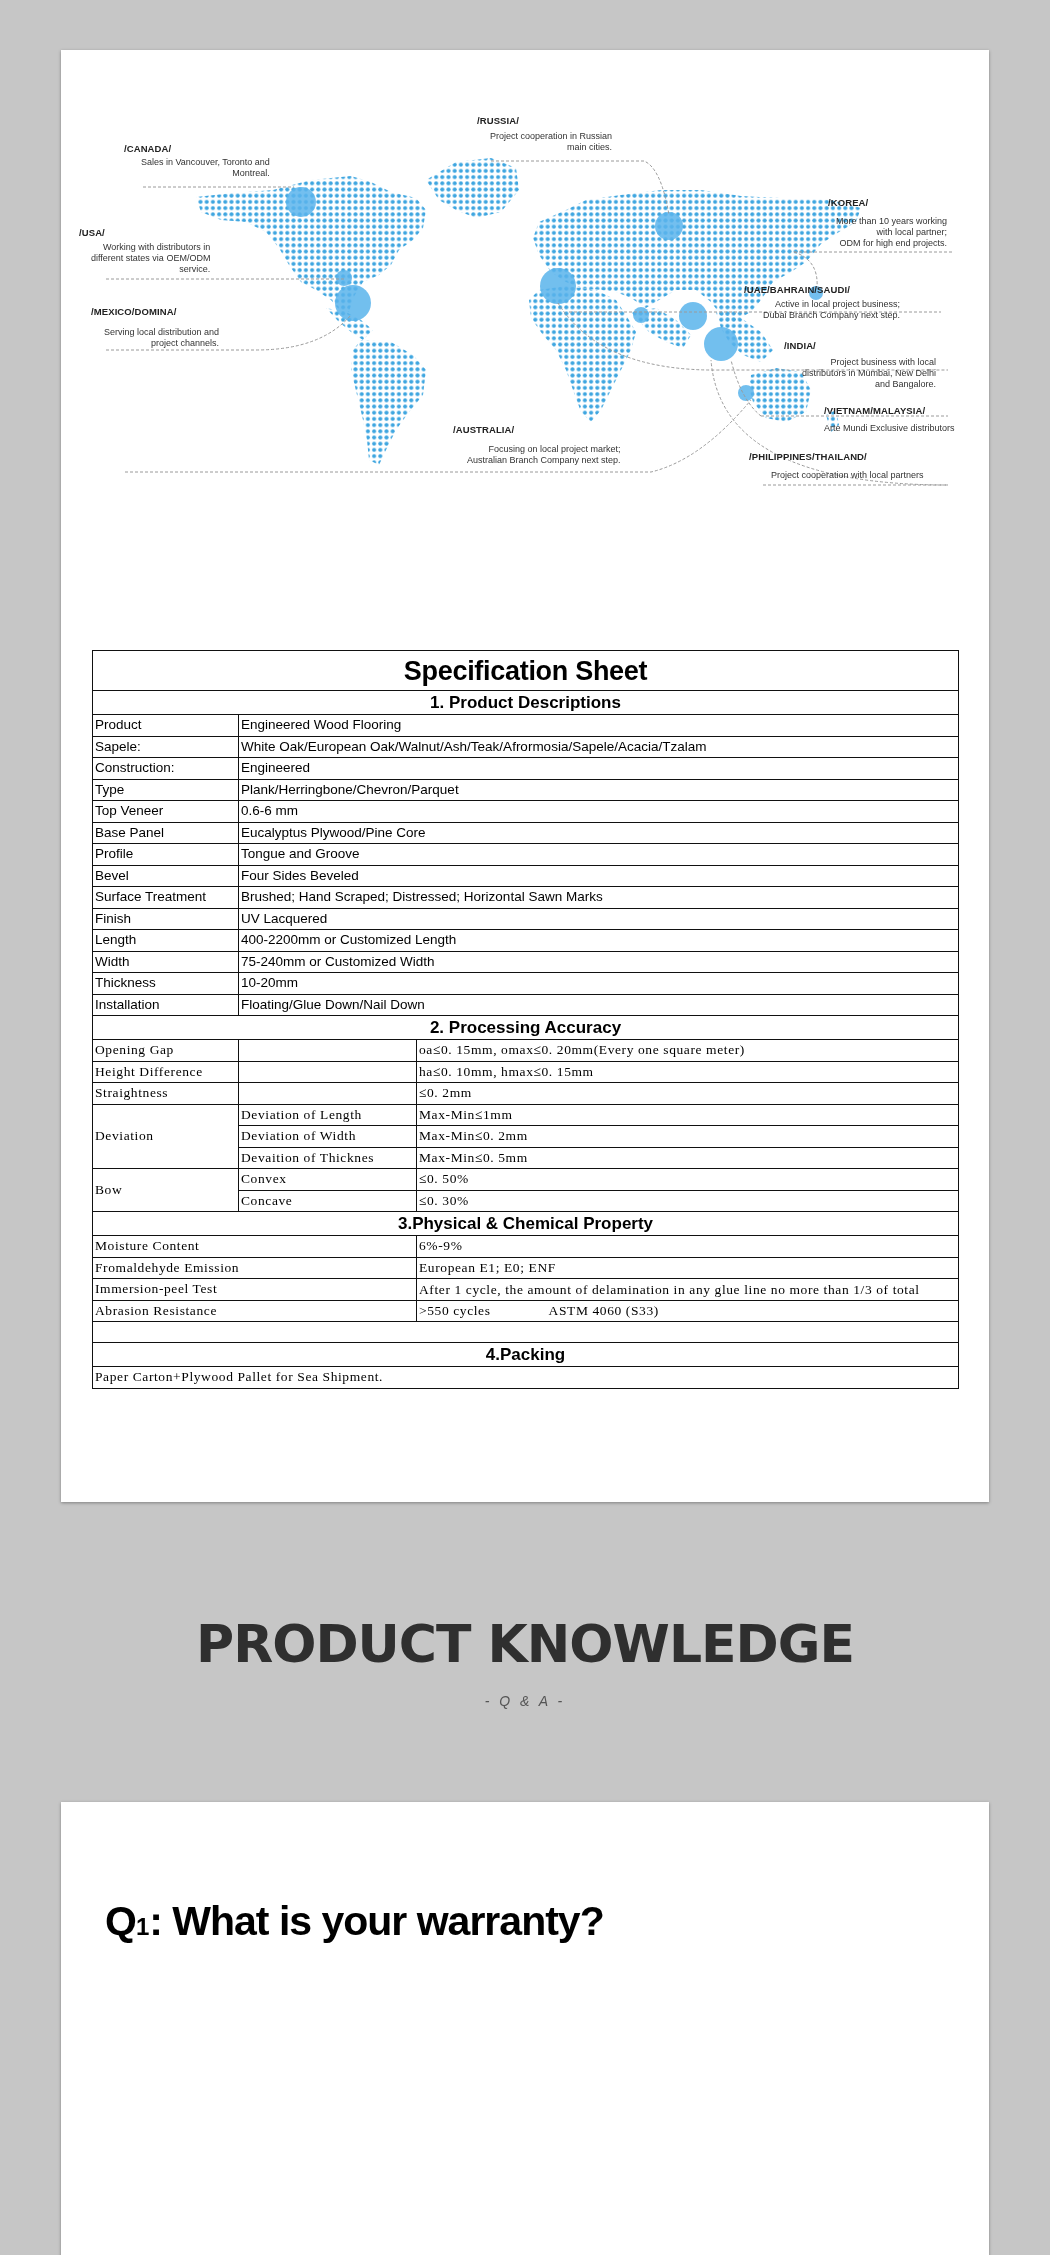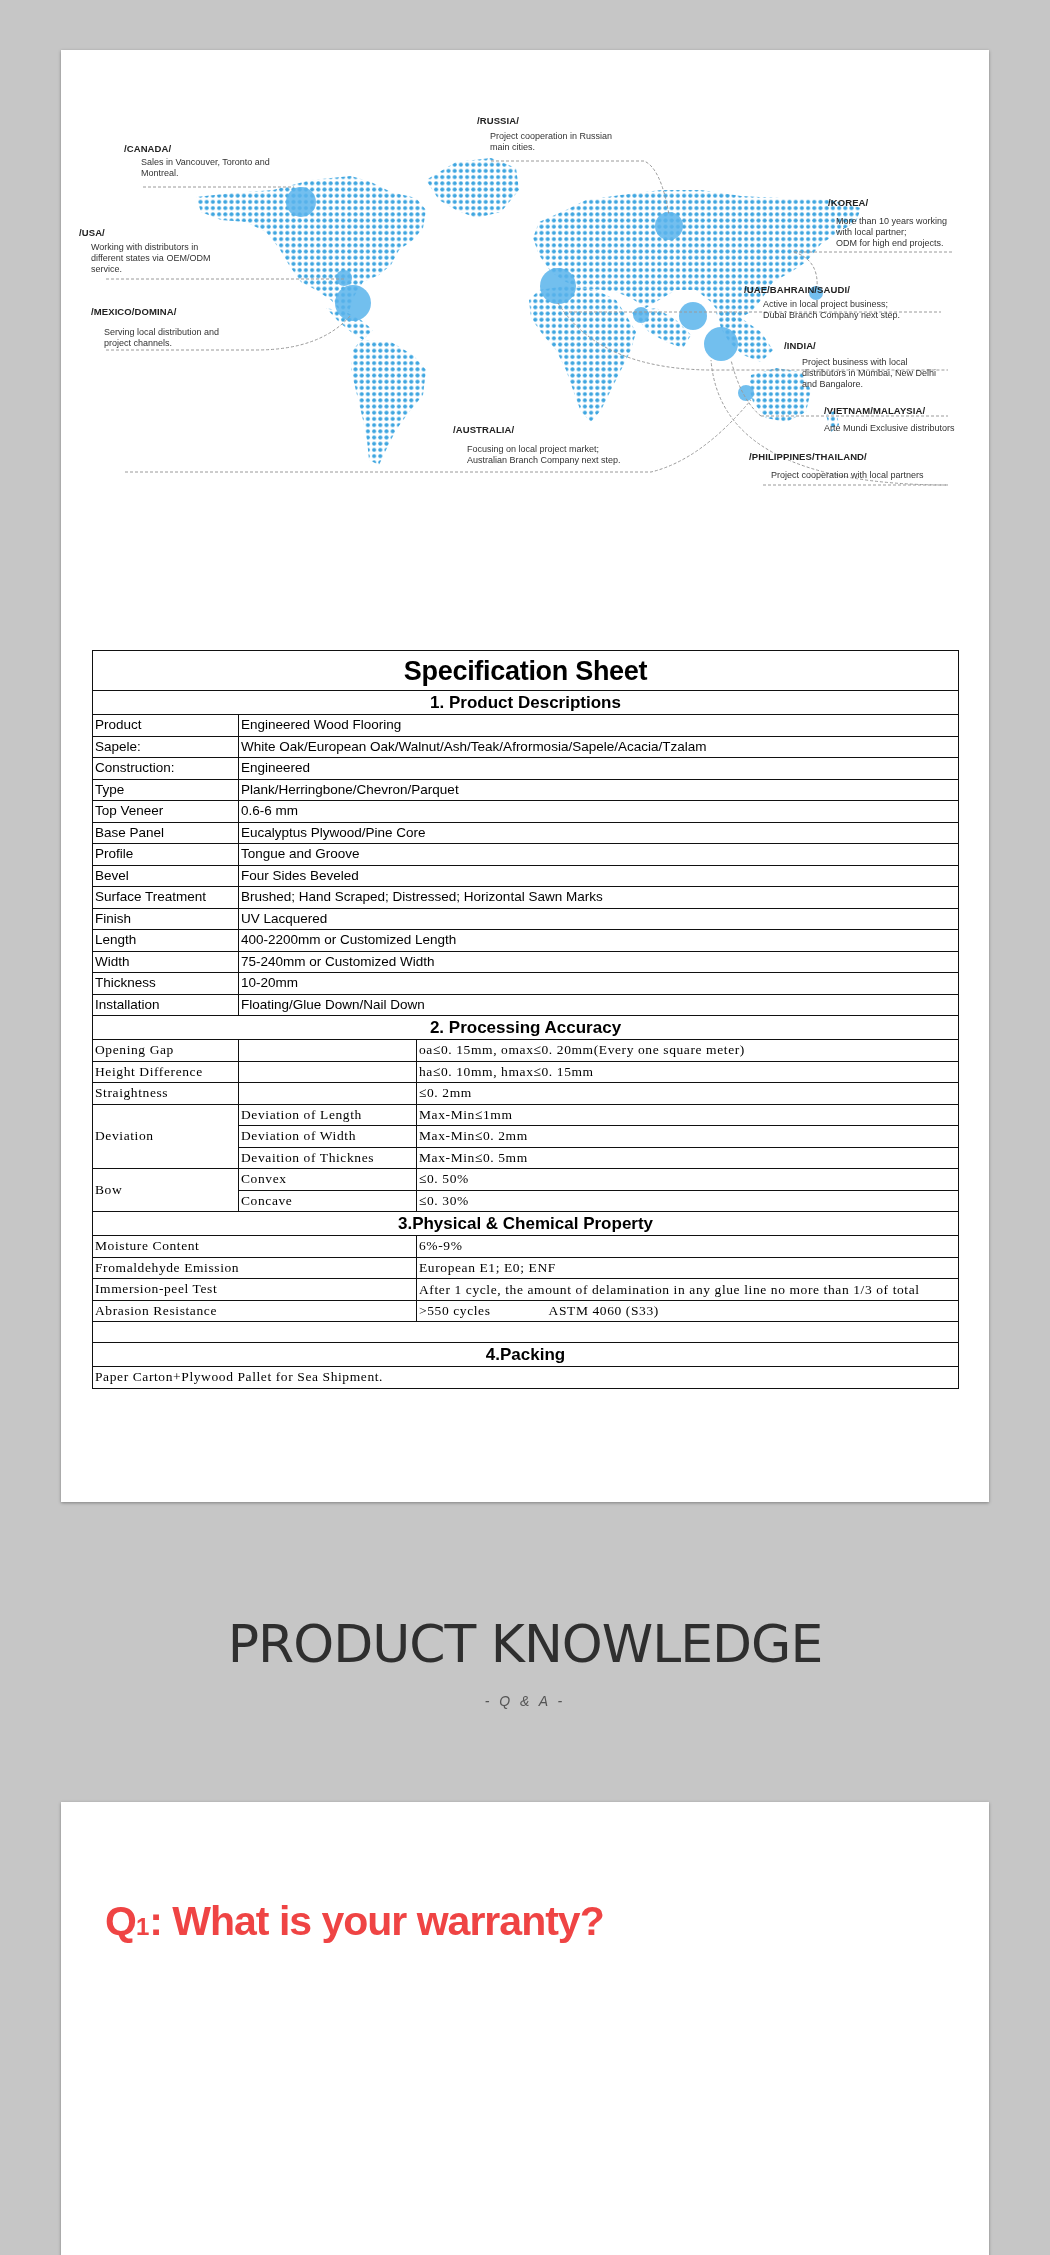--- a/index.html
+++ b/index.html
@@ -11,52 +11,52 @@
     box-shadow: 0 1px 3px rgba(0,0,0,0.35);
   }
   #card-spec { top: 50px; height: 1452px; }
   #card-qa { top: 1802px; height: 500px; }
 
   
   .map { position: absolute; left: 0; top: 0; width: 928px; height: 470px; }
   .map svg { position: absolute; left: 0; top: 0; }
   .region { position: absolute; font-family: "Liberation Sans", sans-serif; color: #222; }
   .region .rname { font-size: 9.5px; font-weight: bold; letter-spacing: 0.1px; white-space: nowrap; }
-  .region .rdesc { font-size: 9px; line-height: 11px; margin-top: 6px; color: #333; white-space: pre-line; }
+  .region .rdesc { font-size: 9px; line-height: 11px; margin-top: 6px; color: #333; white-space: pre-line; text-align: right; }
 
   
   .spec {
     position: absolute; left: 31px; top: 600px; width: 866px;
     border-collapse: collapse; table-layout: fixed;
     font-family: "Liberation Sans", sans-serif; color: #000;
   }
   .spec td { border: 1.5px solid #111; height: 21.5px; padding: 0 2px; font-size: 13.5px; line-height: 16px; vertical-align: middle; white-space: nowrap; overflow: hidden; }
   .spec td.title { height: 40px; text-align: center; font-size: 27px; font-weight: bold; letter-spacing: -0.3px; }
   .spec td.sect { height: 24px; text-align: center; font-size: 17px; font-weight: bold; }
   .spec td.serif { font-family: "Liberation Serif", serif; font-size: 13.5px; letter-spacing: 0.6px; transform-origin: left; }
   .spec td.wrap { white-space: normal; line-height: 19px; }
   .spec td.blank { height: 21px; }
   .abr-gap { display: inline-block; width: 58px; }
 
   
   .pk-title {
     position: absolute; left: 0; width: 1050px; top: 1614px; text-align: center;
-    font-family: "DejaVu Sans", sans-serif; font-weight: normal; font-size: 52px;
+    font-family: "DejaVu Sans", sans-serif; font-weight: bold; font-size: 52px;
     color: #2f2f2f; letter-spacing: -1px;
   }
   .pk-sub {
     position: absolute; left: 0; width: 1050px; top: 1693px; text-align: center;
     font-family: "Liberation Sans", sans-serif; font-size: 14px; color: #555;
     letter-spacing: 3px; font-style: italic;
   }
 
   
   .q {
     position: absolute; left: 44px; top: 96px; font-family: "Liberation Sans", sans-serif;
-    font-weight: bold; font-size: 41px; color: #ef4444; letter-spacing: -1px;
+    font-weight: bold; font-size: 41px; color: #000000; letter-spacing: -1px;
   }
   .q .qnum { font-size: 24px; letter-spacing: 0; }
   .a {
     position: absolute; left: 44px; top: 168px; width: 840px;
     font-family: "Liberation Sans", sans-serif; font-size: 38px; line-height: 65px;
     color: #222; text-align: justify; letter-spacing: -0.6px;
   }
   .a .alabel { font-weight: bold; color: #2d2d2d; }
 </style>
 </head>

